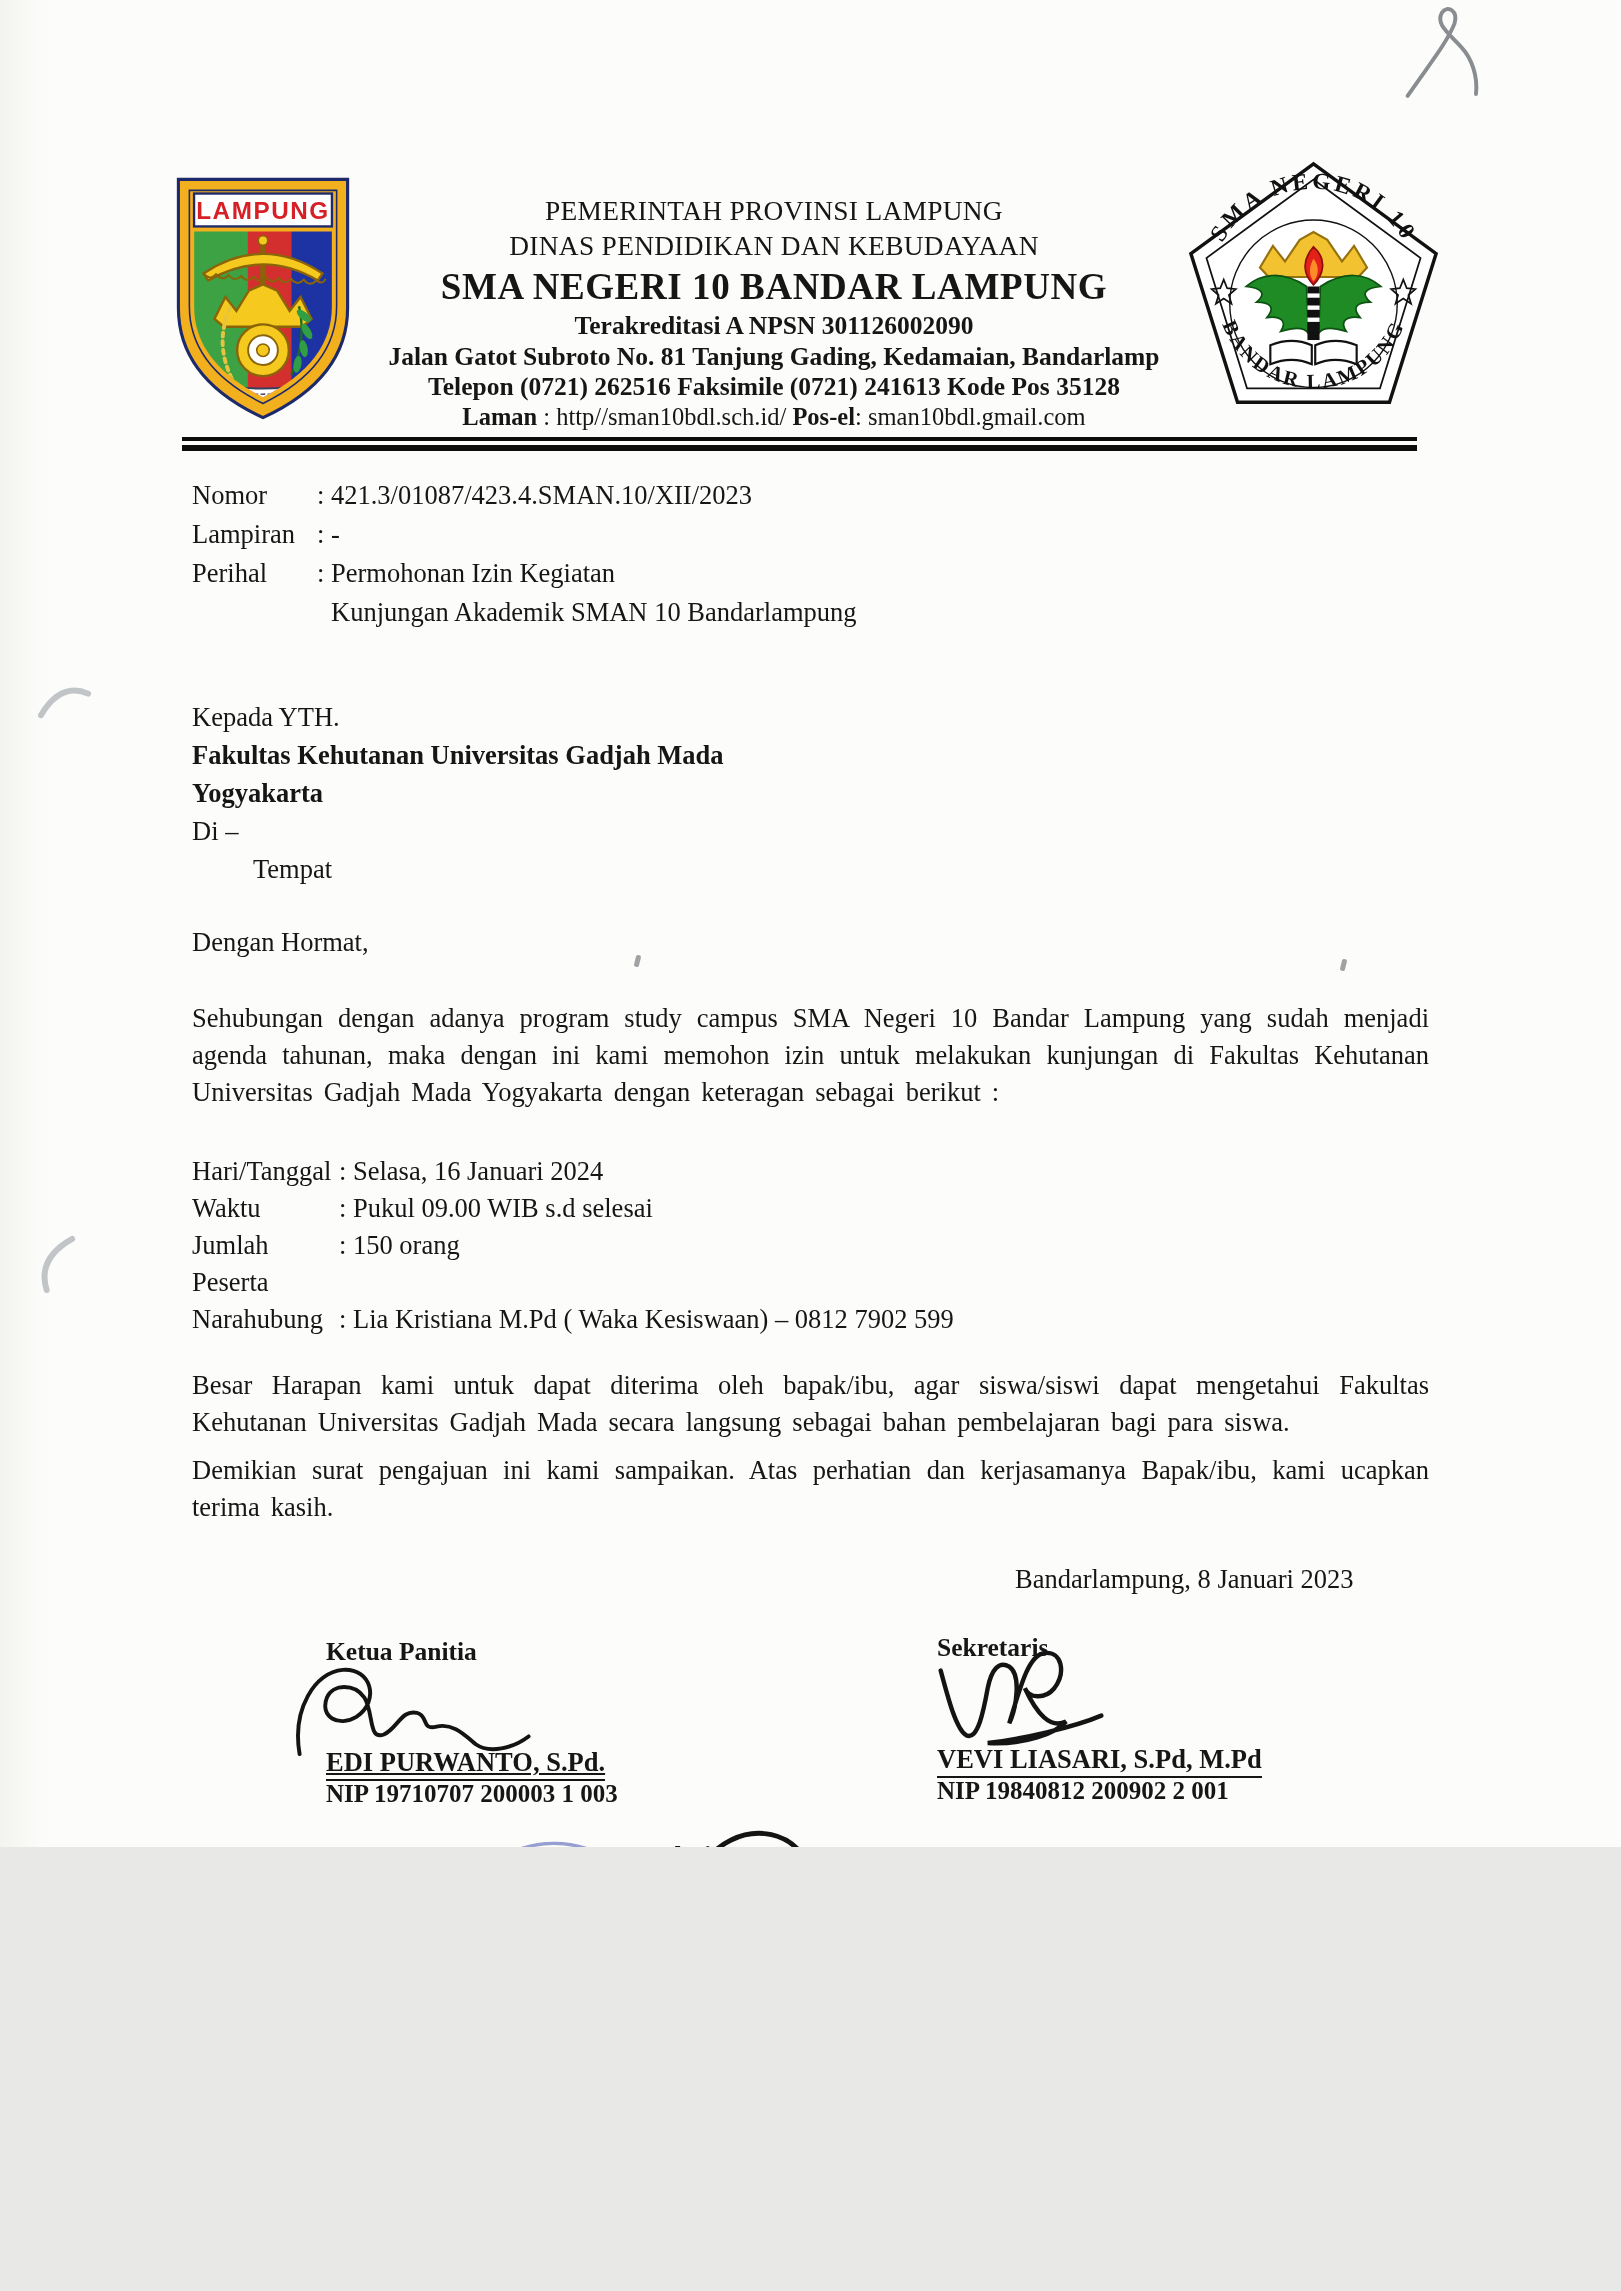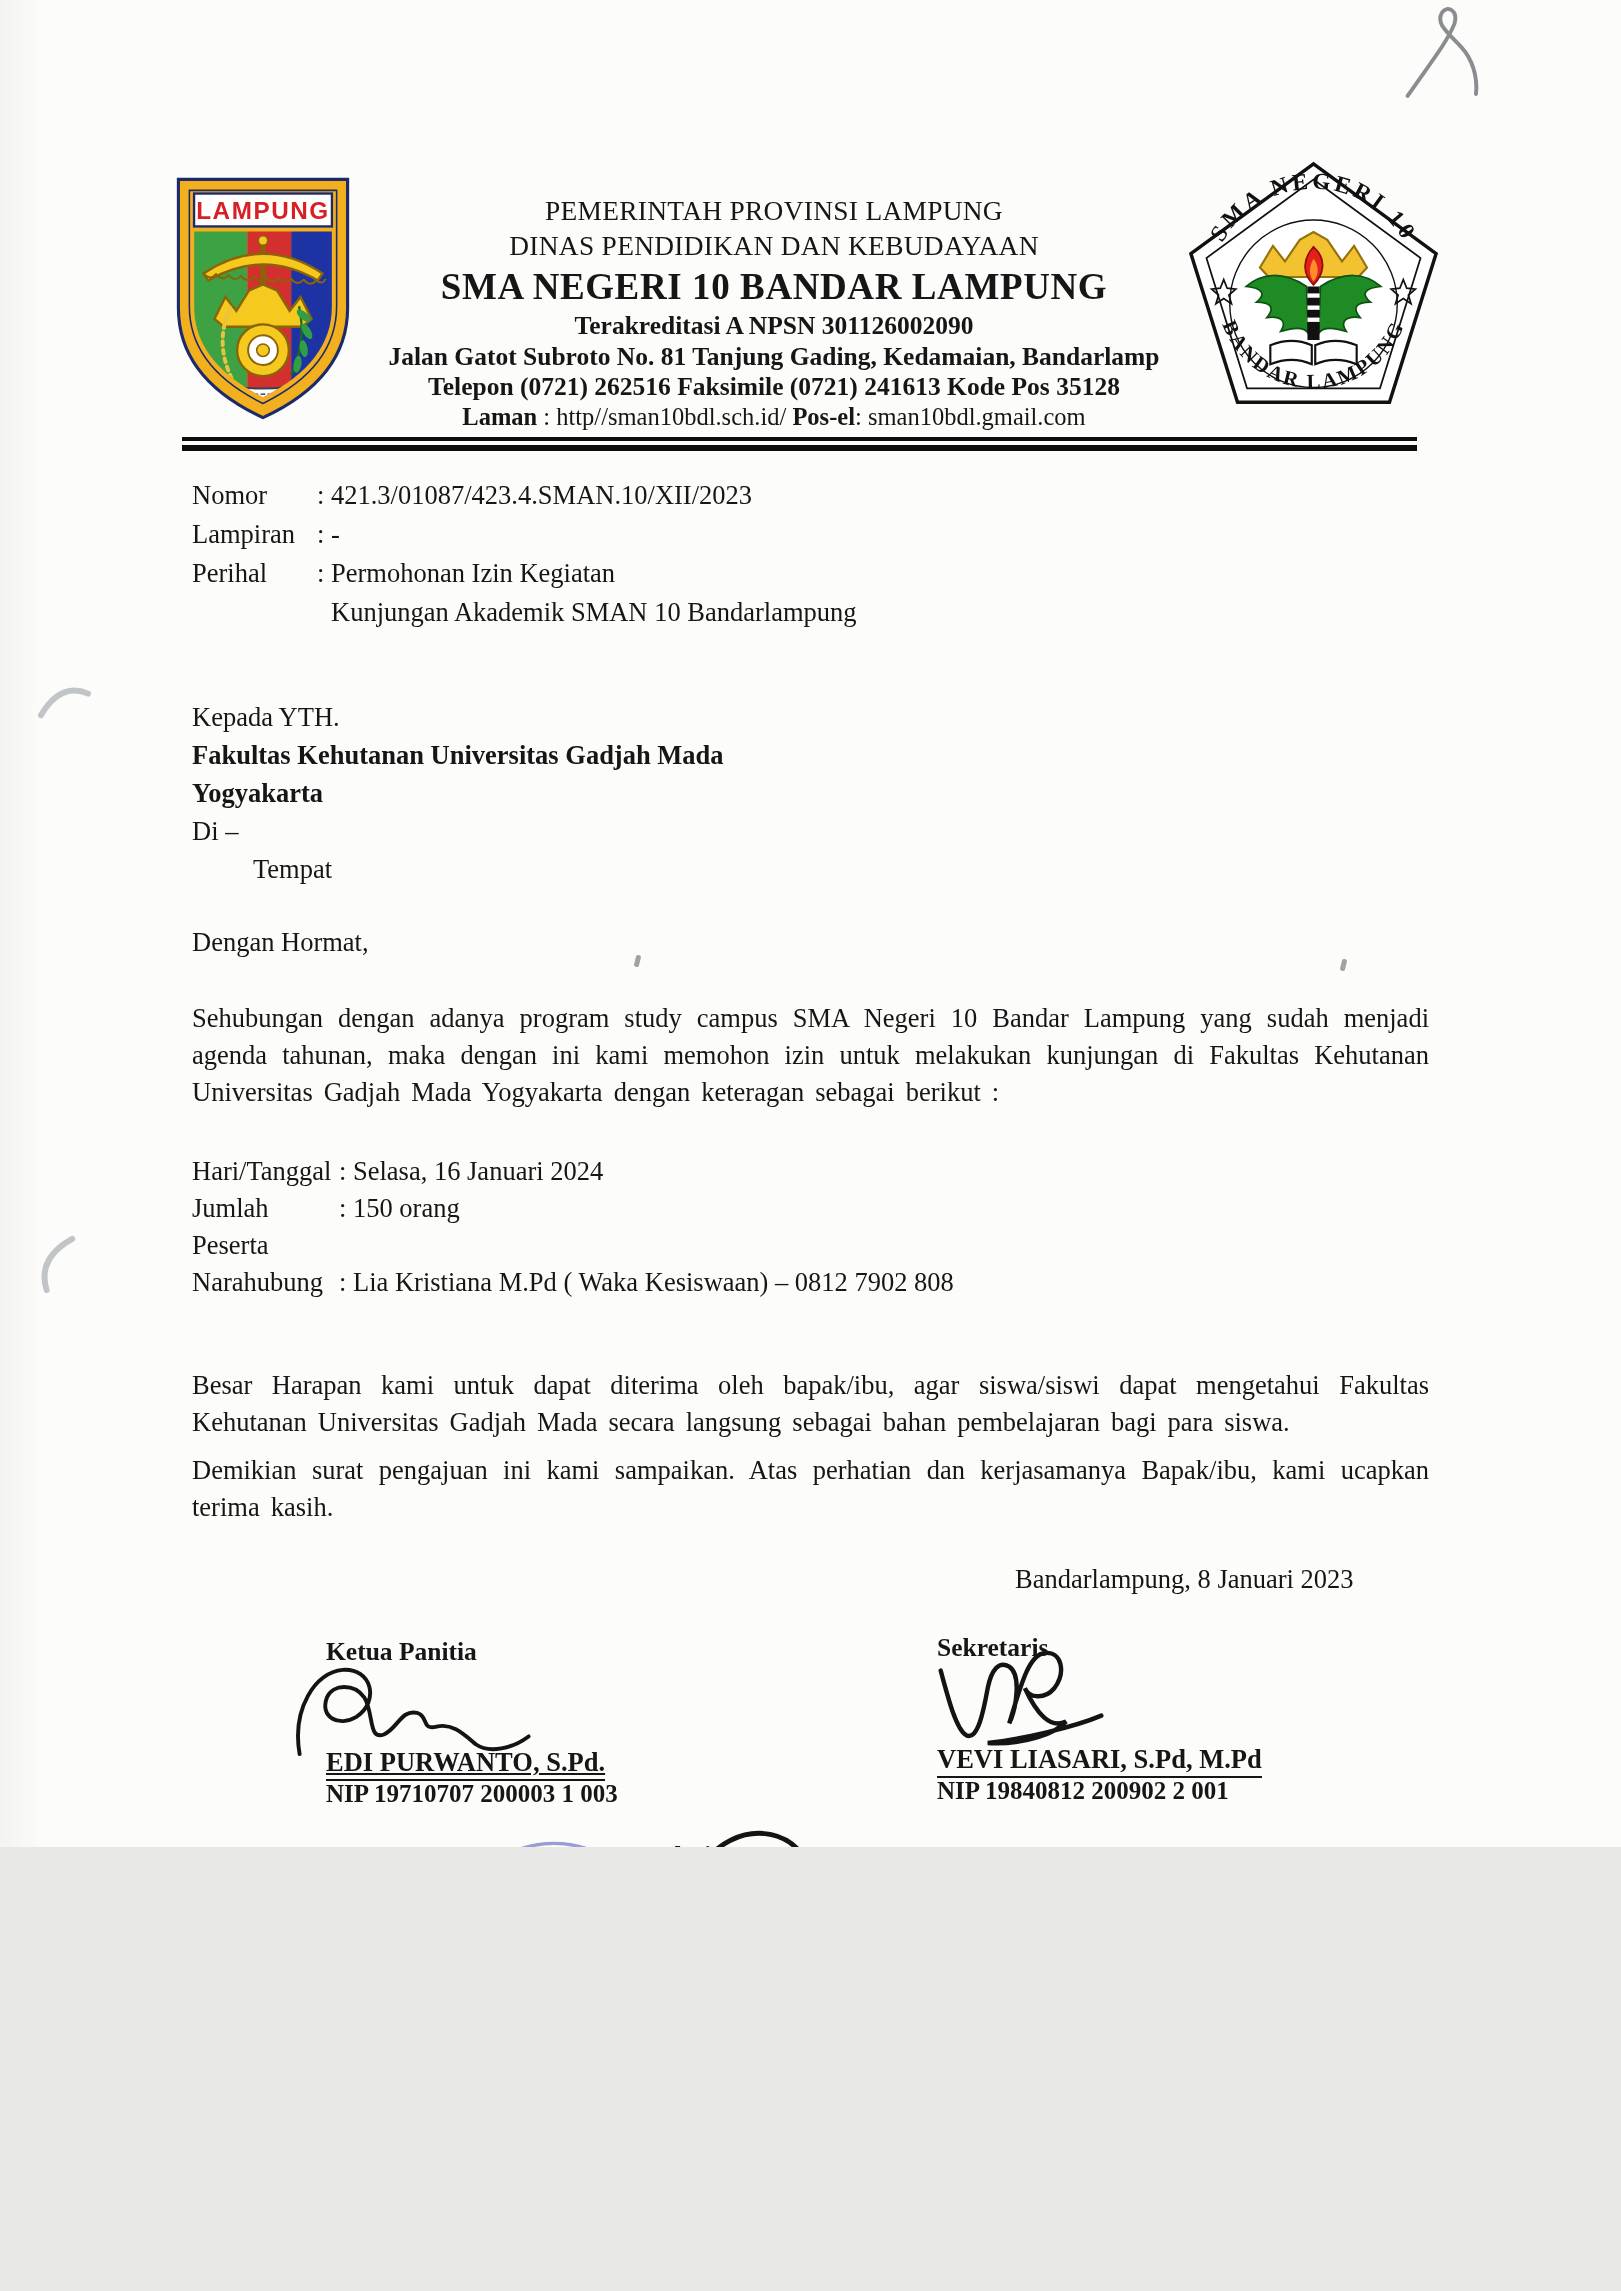--- a/index.html
+++ b/index.html
@@ -187,26 +187,30 @@
   <div class="greet">Dengan Hormat,</div>
 
   <div class="para p1">Sehubungan dengan adanya program study campus SMA Negeri 10 Bandar Lampung yang sudah menjadi agenda tahunan, maka dengan ini kami memohon izin untuk melakukan kunjungan di Fakultas Kehutanan Universitas Gadjah Mada Yogyakarta dengan keteragan sebagai berikut :</div>
 
   <div class="details">
     <div class="detail-row">
       <span class="detail-label">Hari/Tanggal</span>
       <span>: Selasa, 16 Januari 2024</span>
     </div>
     <div class="detail-row">
+      <span class="detail-label">Waktu</span>
+      <span>: Pukul 09.00 WIB s.d selesai</span>
+    </div>
+    <div class="detail-row">
       <span class="detail-label">Jumlah Peserta</span>
       <span>: 150 orang</span>
     </div>
     <div class="detail-row">
       <span class="detail-label">Narahubung</span>
-      <span>: Lia Kristiana M.Pd ( Waka Kesiswaan) – 0812 7902 808</span>
+      <span>: Lia Kristiana M.Pd ( Waka Kesiswaan) – 0812 7902 599</span>
     </div>
   </div>
 
   <div class="para p2">Besar Harapan kami untuk dapat diterima oleh bapak/ibu, agar siswa/siswi  dapat mengetahui Fakultas Kehutanan Universitas Gadjah Mada secara langsung sebagai bahan pembelajaran bagi para siswa.</div>
   <div class="para p3">Demikian surat pengajuan ini kami sampaikan. Atas perhatian dan kerjasamanya Bapak/ibu, kami ucapkan terima kasih.</div>
 
   <div class="dateline">Bandarlampung, 8 Januari 2023</div>
 
   <div class="role" style="left:326px;top:1637px;">Ketua Panitia</div>
   <svg class="sigsvg" style="left:282px;top:1658px;width:274px;height:106px;" viewBox="0 0 280 108">

